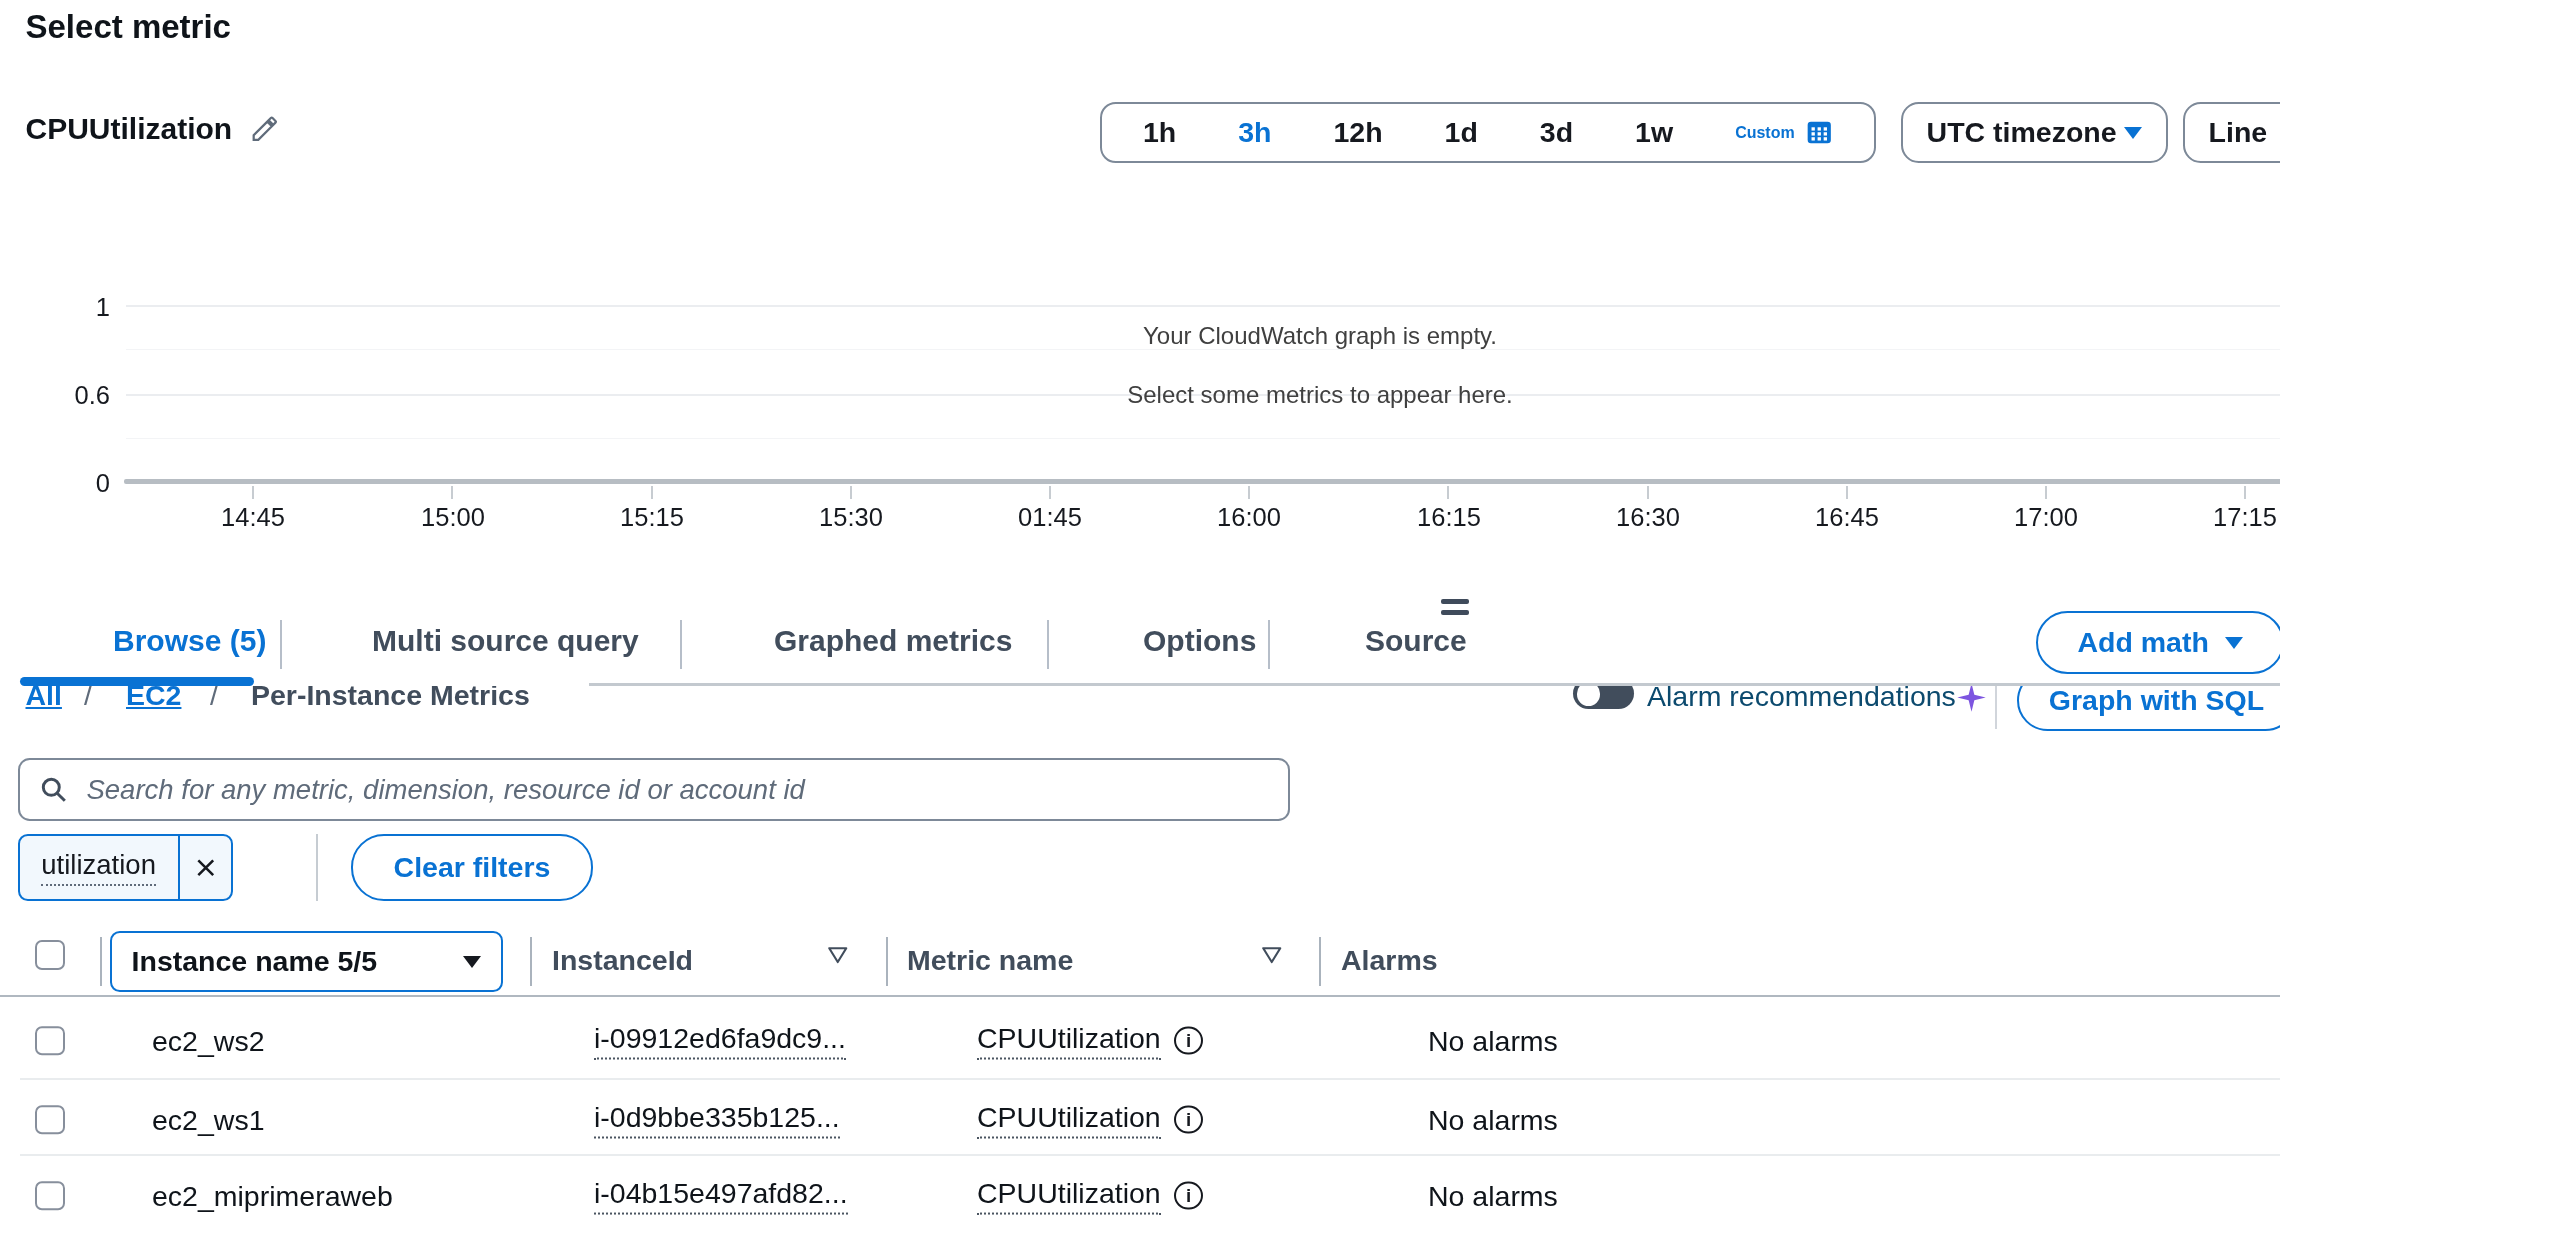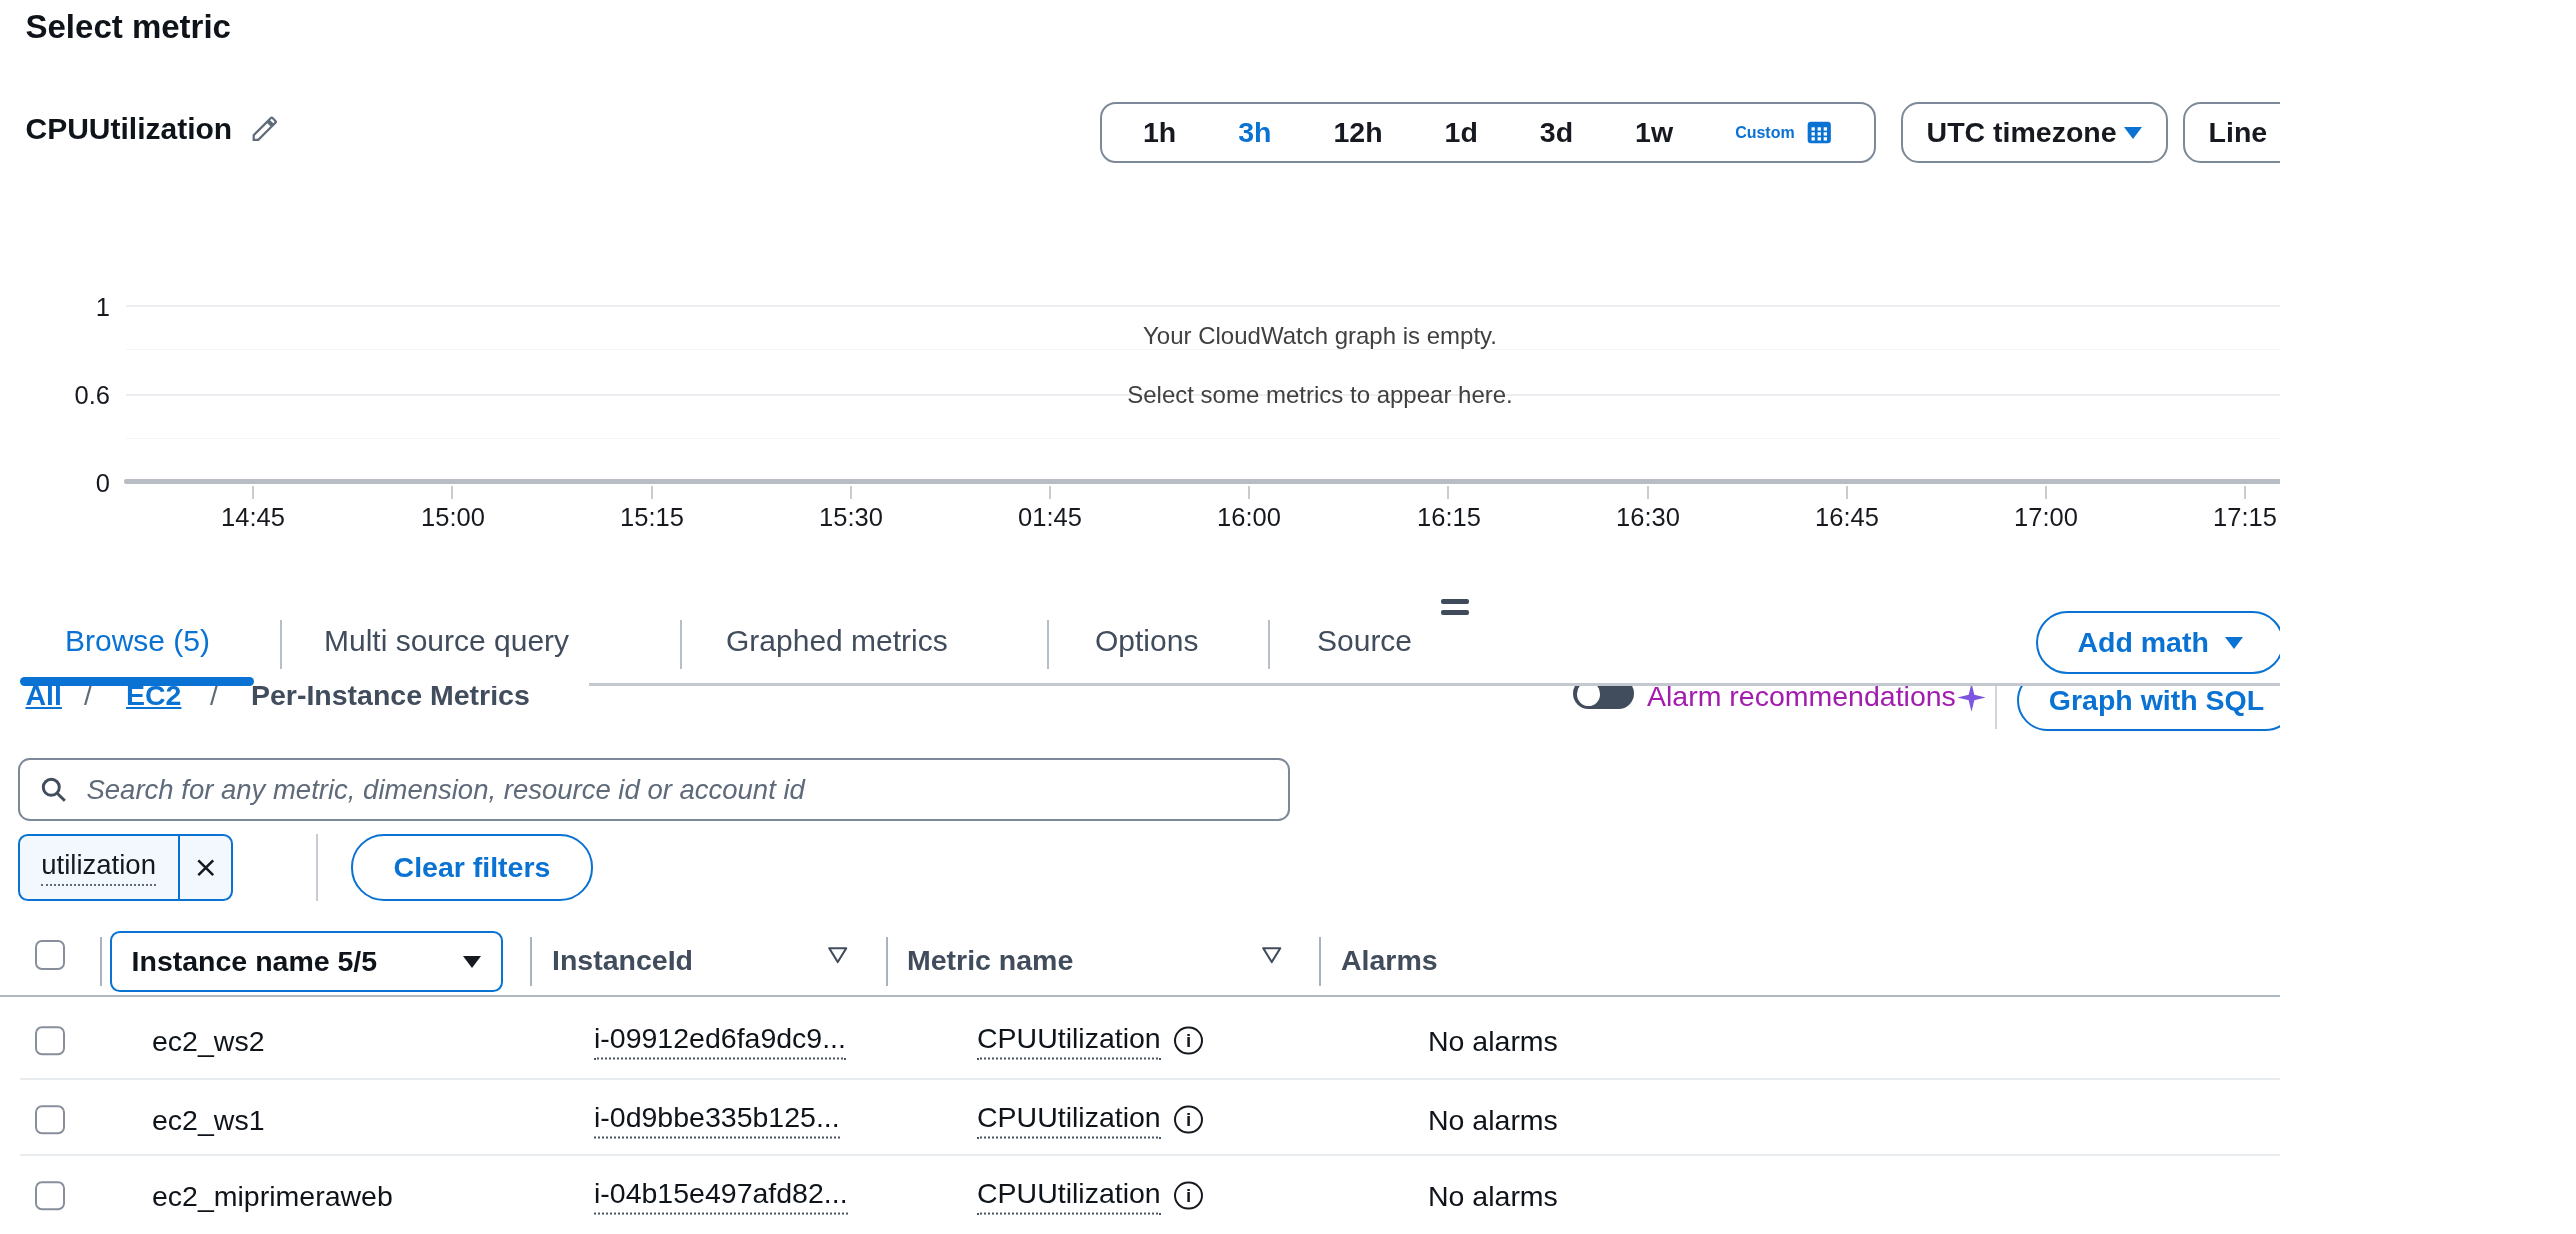--- a/index.html
+++ b/index.html
@@ -28,21 +28,21 @@
   .refresh-div{width:2.9px;background:#0972d3;}
   
   .ylab{font-size:25.5px;color:#16191f;text-align:right;width:59px;}
   .gridline{left:126px;width:2388px;background:#ebedf0;height:2px;}
   .gridline.minor{background:#f3f4f6;height:1px;}
   .axis0{left:124px;width:2391px;height:4.9px;background:#b7bdc3;border-radius:2px;}
   .xtickmark{width:2px;height:12.8px;background:#c7ccd1;top:486px;}
   .xlab{top:503px;width:118px;text-align:center;font-size:25.5px;color:#16191f;}
   .empty1,.empty2{left:126px;width:2388px;text-align:center;color:#404040;font-size:24px;}
   
-  .tab{top:624px;font-size:30px;font-weight:400;color:#414d5c;cursor:pointer;white-space:nowrap;}
+  .tab{top:624px;font-size:30px;font-weight:700;color:#414d5c;cursor:pointer;white-space:nowrap;margin-left:48px;}
   .tab.active{color:#0972d3;}
   .tabsep{top:620px;width:2px;height:49px;background:#b6bec9;}
   .tab-indicator{left:19.6px;top:677px;width:234px;height:8.8px;border-radius:4.9px;background:#0972d3;}
   .tabbar-line{left:589px;top:683px;width:1987px;height:2.9px;background:#c3c9cf;}
   .srclines{left:1441px;top:599px;width:27.5px;}
   .srclines div{height:4.9px;background:#3f4b5b;border-radius:2px;margin-bottom:5.9px;}
   .pill-btn{height:63px;border:2.9px solid #0972d3;border-radius:33px;background:#fff;display:flex;align-items:center;
             justify-content:center;gap:15.7px;box-sizing:border-box;cursor:pointer;}
   .pill-btn .lbl{color:#0972d3;font-size:28.5px;font-weight:700;white-space:nowrap;}
   
@@ -218,21 +218,21 @@
   <div class="abs cliprow">
     <span class="abs crumb-link" style="left:25.5px;top:-6.9px;">All</span>
     <span class="abs crumb-sep" style="left:84px;top:-6.9px;">/</span>
     <span class="abs crumb-link" style="left:126px;top:-6.9px;">EC2</span>
     <span class="abs crumb-sep" style="left:210px;top:-6.9px;">/</span>
     <span class="abs crumb-cur" style="left:251px;top:-6.9px;">Per-Instance Metrics</span>
 
     <span class="toggle" style="left:1573px;top:-7.9px;">
         <span class="knob"></span>
       </span>
-    <span class="abs" style="left:1647px;top:-5.9px;font-size:28.5px;color:#a21caf;">Alarm recommendations</span>
+    <span class="abs" style="left:1647px;top:-5.9px;font-size:28.5px;color:#0c4a6e;">Alarm recommendations</span>
     <svg class="abs" style="left:1956px;top:-3.9px;" width="31" height="31" viewBox="0 0 24 24">
         <path d="M12 1 L14.2 9.8 L23 12 L14.2 14.2 L12 23 L9.8 14.2 L1 12 L9.8 9.8 Z" fill="#7d55e0"></path>
       </svg>
     <div class="abs vdiv" style="left:1995px;top:0;height:43px;"></div>
     <div class="abs pill-btn" style="left:2017px;top:-15.7px;width:279px;height:61px;">
       <span class="lbl">Graph with SQL</span>
     </div>
   </div>
 
   <div class="abs search-box">

